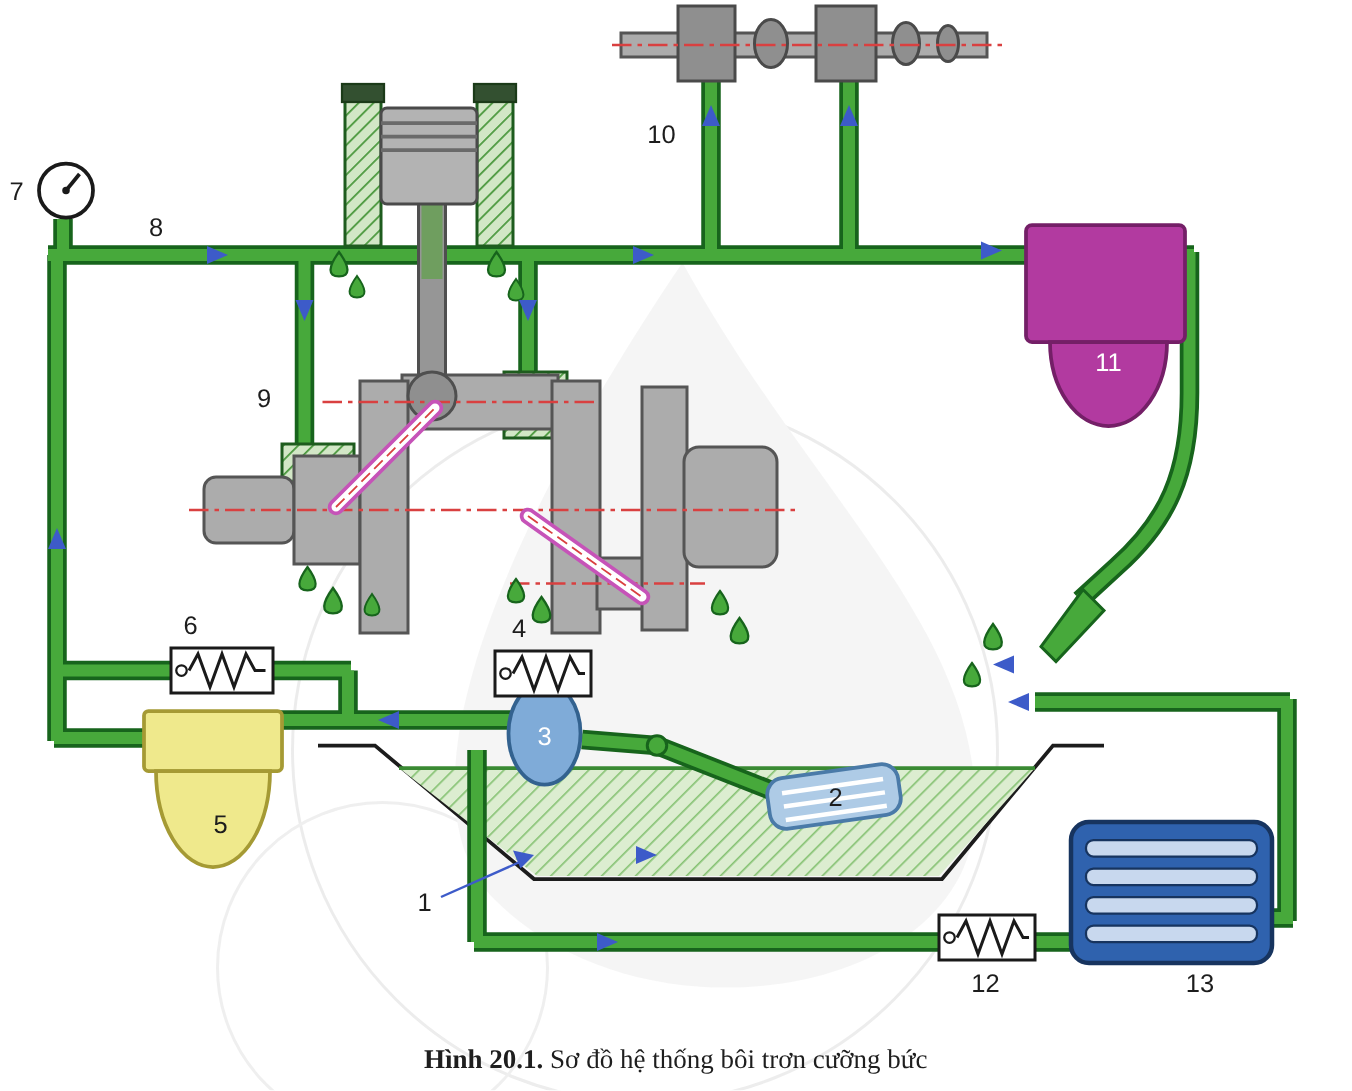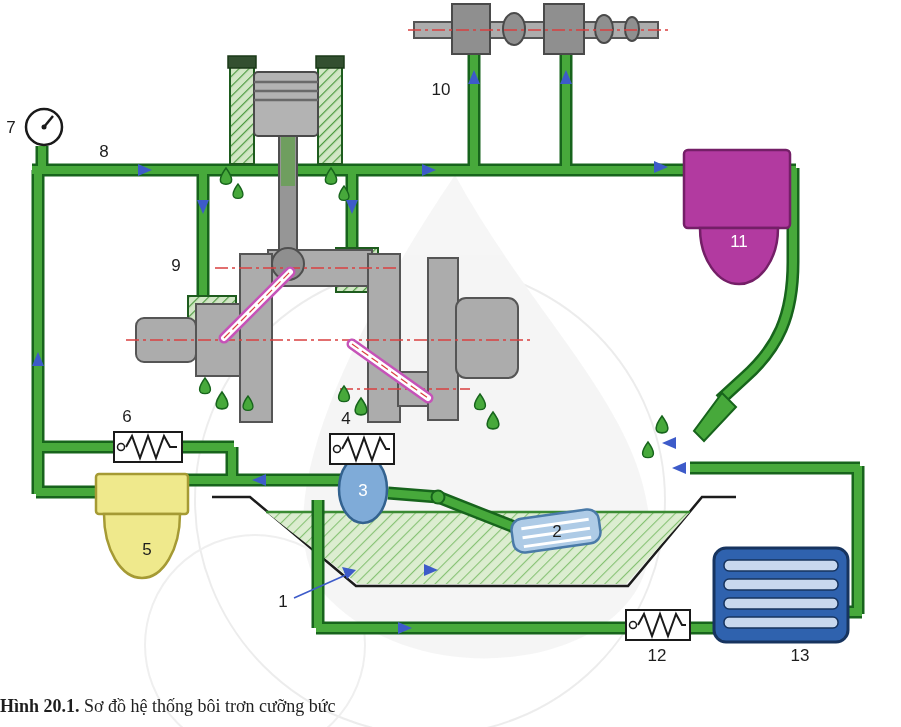--- a/index.html
+++ b/index.html
@@ -13,21 +13,21 @@
   .centerline{fill:none;stroke:var(--centerline);stroke-width:1.6;stroke-dasharray:13 4 3 4;}
   .arrow{fill:var(--arrow);stroke:none;}
   .valve-box{fill:#ffffff;stroke:#1a1a1a;stroke-width:2;}
   .spring{fill:none;stroke:#1a1a1a;stroke-width:2;}
   .hatch-part{fill:url(#hatchGreen);stroke:#1e5c1e;stroke-width:2;}
   .drop{fill:var(--pipe-green);stroke:var(--pipe-outline);stroke-width:1.2;}
   .lbl{font:17px "Liberation Sans",sans-serif;fill:#1d1d1d;text-anchor:middle;dominant-baseline:middle;}
   .lbl-light{fill:#ffffff;}
   .pan{fill:none;stroke:#1c1c1c;stroke-width:2.5;}
   .oil{fill:url(#oilHatch);stroke:none;}
-  .caption{position:absolute;left:0;right:0;top:696px;text-align:left;
+  .caption{position:absolute;left:0;right:0;top:696px;text-align:center;
            font-family:"Liberation Serif",serif;font-size:18px;color:#1e1e1e;}
 </style>
 </head>
 <body>
 
 <div class="stage">
 
 <svg width="901" height="727" viewBox="0 0 901 727">
   <defs>
     <pattern id="hatchGreen" width="7" height="7" patternUnits="userSpaceOnUse" patternTransform="rotate(45)">

